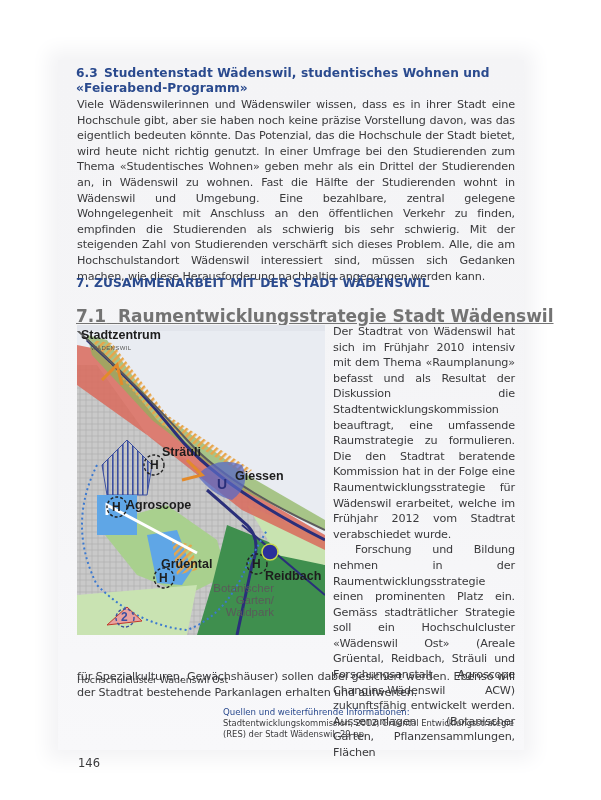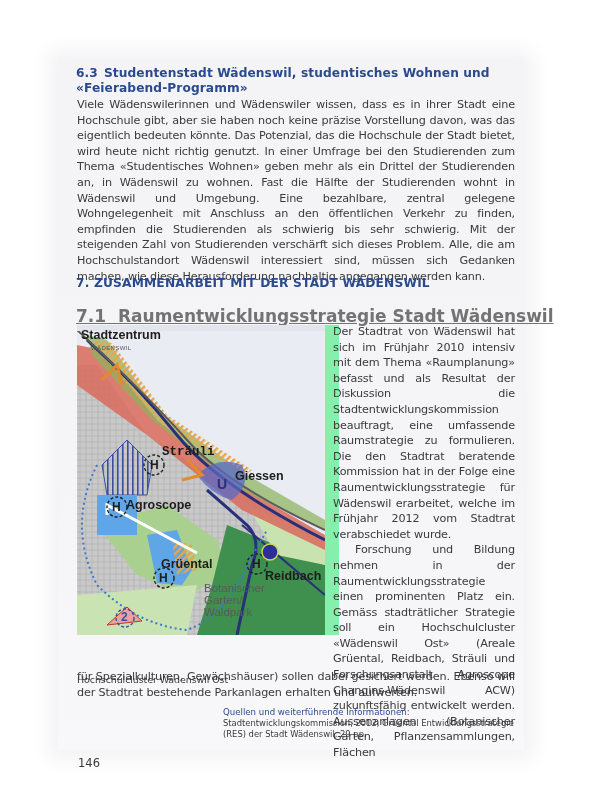--- a/index.html
+++ b/index.html
@@ -30,29 +30,29 @@
     .h1 {
       position: absolute; left: 76px; top: 276px;
       color: #2a4a8e; font-weight: bold; font-size: 12.2px; letter-spacing: 0.2px;
     }
     .h3 {
       position: absolute; left: 76px; top: 306px;
       color: #737373; font-weight: bold; font-size: 17px; text-decoration: underline;
     }
     .map {
       position: absolute; left: 77px; top: 325px; width: 248px; height: 310px;
-      overflow: hidden; background: #86efac; padding-left: 14px;
+      overflow: hidden; background: #86efac;
     }
     .map svg { position: absolute; left: 0; top: 0; }
     .map-label {
       position: absolute; font-family: "Liberation Sans", sans-serif;
       font-weight: bold; color: #1d1d1d; font-size: 12.5px;
     }
     .map-label.small { font-size: 6px; font-weight: normal; color: #555; letter-spacing: 0.4px; }
-    .map-label.gray { color: #5a5a5a; font-weight: normal; font-size: 11.5px; line-height: 12px; }
+    .map-label.gray { color: #5a5a5a; font-weight: normal; font-size: 11.5px; line-height: 12px; text-align: right; }
     .caption {
       position: absolute; left: 77px; top: 674px;
       font-size: 9.5px; color: #3a3a3c; letter-spacing: -0.1px;
     }
     .col-right {
       position: absolute; left: 333px; top: 324px; width: 182px;
       font-size: 11.2px; line-height: 15.6px; text-align: justify; color: #3a3a3c;
       letter-spacing: -0.15px;
     }
     .col-right p { margin: 0; }
@@ -142,21 +142,21 @@
     <circle cx="180" cy="239" r="10" fill="none" stroke="#222" stroke-width="1.4" stroke-dasharray="3 2"></circle>
     <circle cx="193" cy="227" r="8" fill="#2a2f9a" stroke="#c8d84a" stroke-width="1.5"></circle>
 
     <path d="M30 300 L50 282 L65 296 Z" fill="#e8a2a0" stroke="#c0392b" stroke-width="1"></path>
     <circle cx="48" cy="293" r="9" fill="none" stroke="#3b4fa0" stroke-width="1.4" stroke-dasharray="3 2"></circle>
 
     <rect x="0" y="0" width="248" height="6" fill="#e2e5ec"></rect>
   </svg>
   <div class="map-label" style="left:4px;top:3px;font-size:12.5px;">Stadtzentrum</div>
   <div class="map-label small" style="left:14px;top:20px;">WÄDENSWIL</div>
-  <div class="map-label" style="left:85px;top:120px;font-family:Liberation Mono, monospace;">Sträuli</div>
+  <div class="map-label" style="left:85px;top:120px;">Sträuli</div>
   <div class="map-label" style="left:73px;top:133px;font-size:12px;">H</div>
   <div class="map-label" style="left:140px;top:151px;font-size:14px;color:#2a2f7a;">U</div>
   <div class="map-label" style="left:158px;top:144px;">Giessen</div>
   <div class="map-label" style="left:35px;top:175px;font-size:12px;">H</div>
   <div class="map-label" style="left:49px;top:173px;">Agroscope</div>
   <div class="map-label" style="left:84px;top:212px;margin-top:20px;">Grüental</div>
   <div class="map-label" style="left:82px;top:246px;font-size:12px;">H</div>
   <div class="map-label" style="left:175px;top:232px;font-size:12px;">H</div>
   <div class="map-label" style="left:188px;top:244px;">Reidbach</div>
   <div class="map-label gray" style="left:127px;top:257px;width:70px;">Botanischer Garten/ Waldpark</div>

